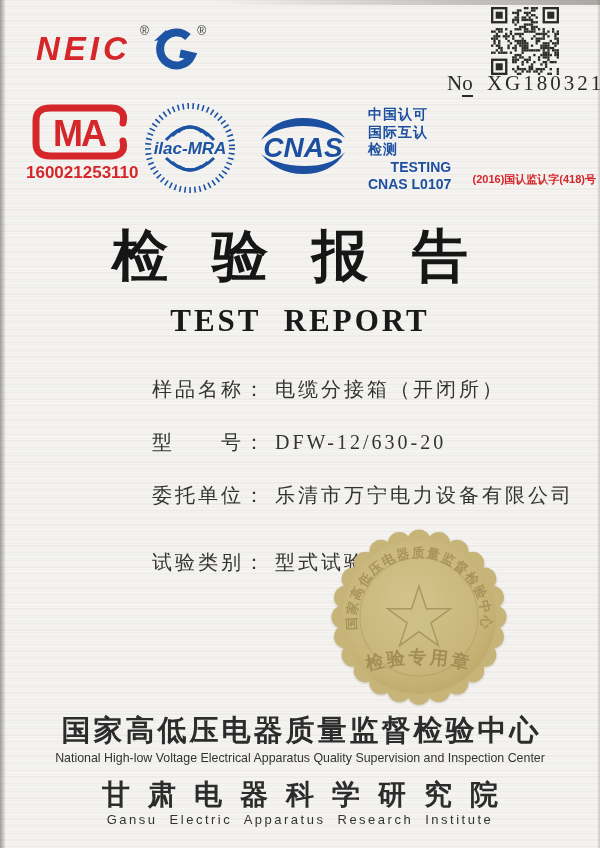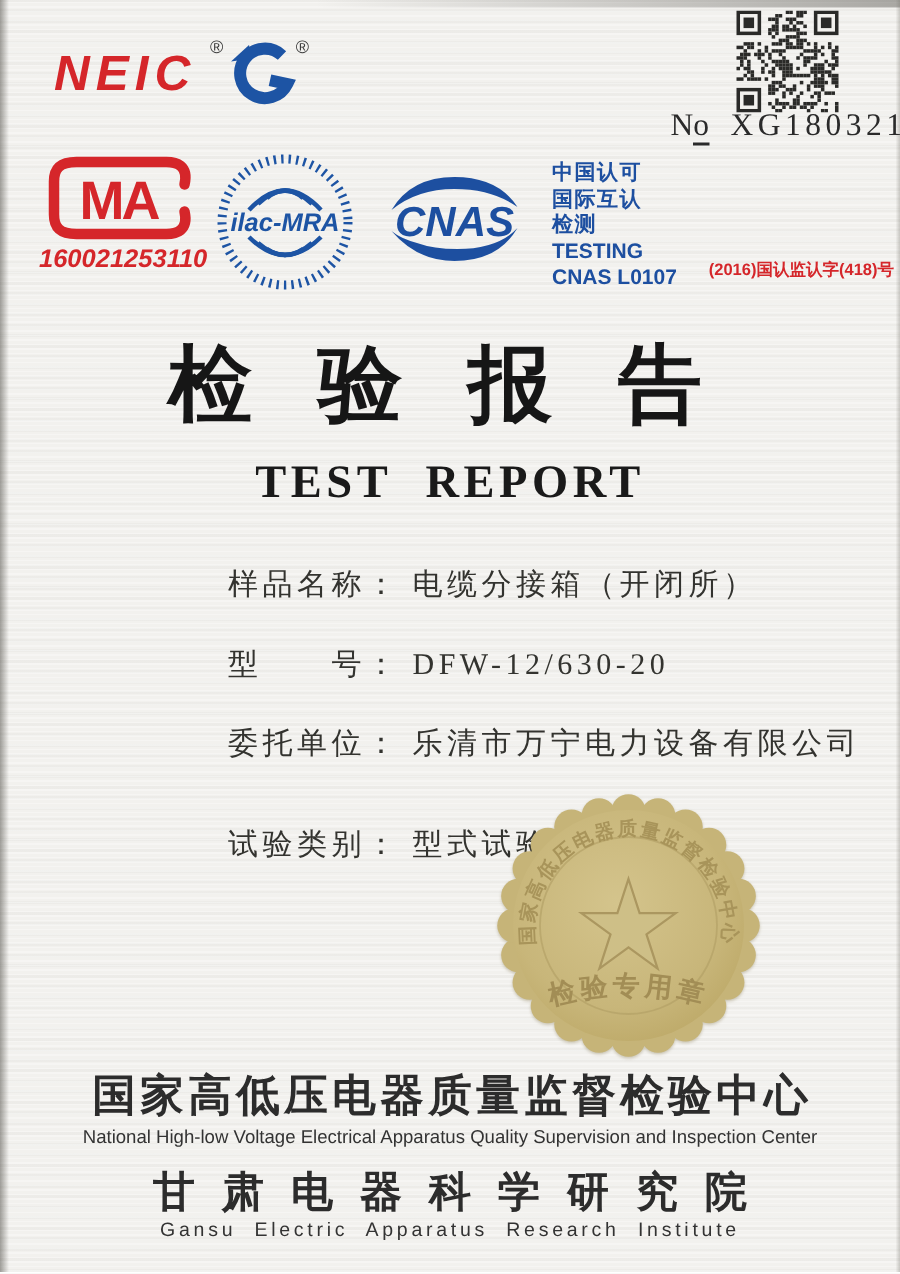--- a/index.html
+++ b/index.html
@@ -30,26 +30,26 @@
   .gea-logo .reg{position:absolute;right:-6px;top:-2px;font-size:12px;color:#3a3a3a;}
   .qr{position:absolute;left:489px;top:7px;width:72px;height:68px;}
   .doc-no{position:absolute;left:447px;top:71px;width:150px;
     font-family:"Liberation Serif", serif;font-size:21px;color:#2a2a2a;white-space:nowrap;}
   .doc-no .u{border-bottom:2px solid #2a2a2a;}
   .doc-no .num{letter-spacing:3px;margin-left:9px;}
 
   
   .cma{position:absolute;left:28px;top:102px;}
   .cma-number{position:absolute;left:26px;top:163px;width:112px;text-align:right;
-    color:#d5262a;font-weight:800;font-style:italic;font-size:17px;letter-spacing:0;}
+    color:#d5262a;font-weight:800;font-size:17px;letter-spacing:0;}
   .ilac{position:absolute;left:142px;top:98px;}
   .cnas{position:absolute;left:252px;top:110px;}
   .accred{position:absolute;left:368px;top:106px;color:#1d4fa0;font-size:14px;
     font-weight:700;line-height:17.5px;letter-spacing:1px;}
-  .accred .en{letter-spacing:0;}
+  .accred .en{letter-spacing:0;text-align:right;}
   .cal{position:absolute;left:458px;top:98px;}
   .cal-caption{position:absolute;left:446px;top:172px;width:150px;text-align:right;
     color:#d5262a;font-weight:700;font-size:11px;white-space:nowrap;}
 
   
   .title-cn{position:absolute;left:0;top:219px;width:600px;text-align:center;
     font-size:56px;font-weight:700;letter-spacing:44px;padding-left:24px;box-sizing:border-box;
     color:#161616;}
   .title-en{position:absolute;left:0;top:303px;width:600px;text-align:center;
     font-family:"Liberation Serif", serif;font-size:31px;font-weight:700;

